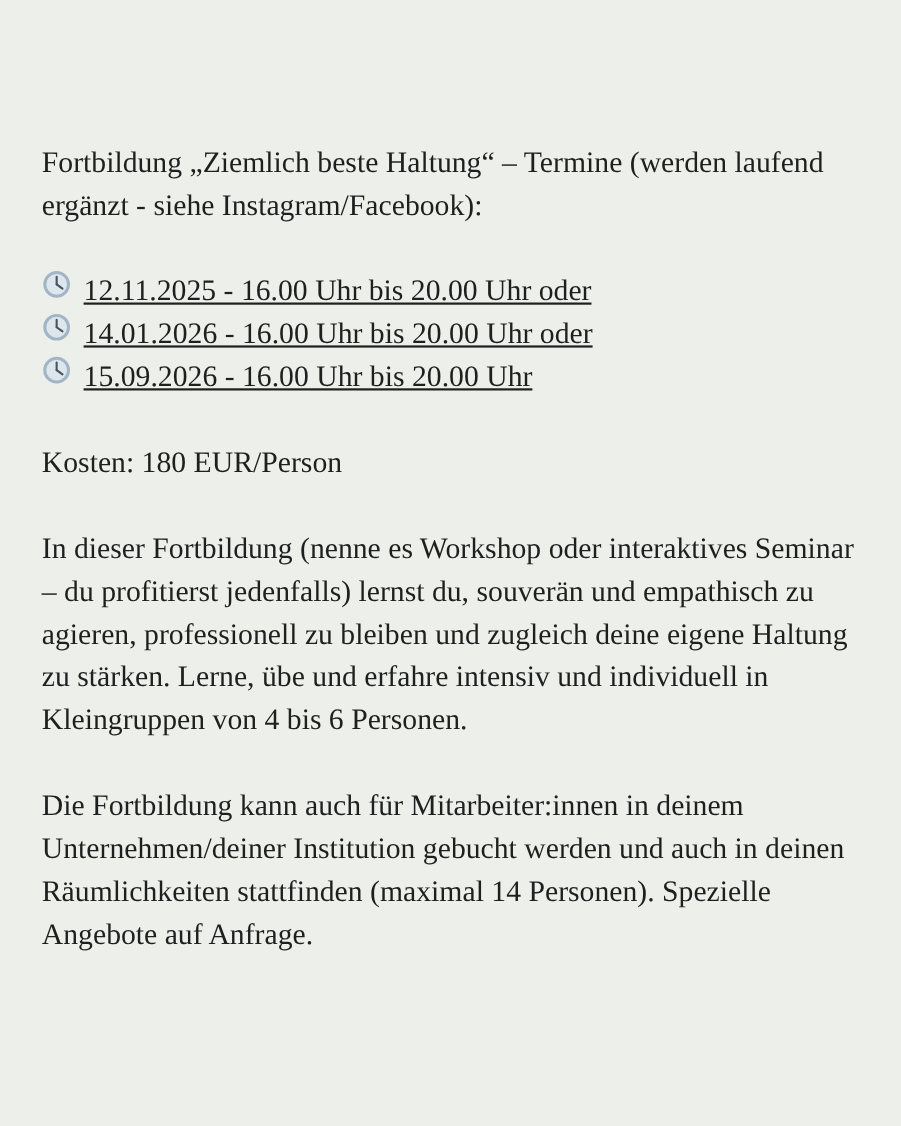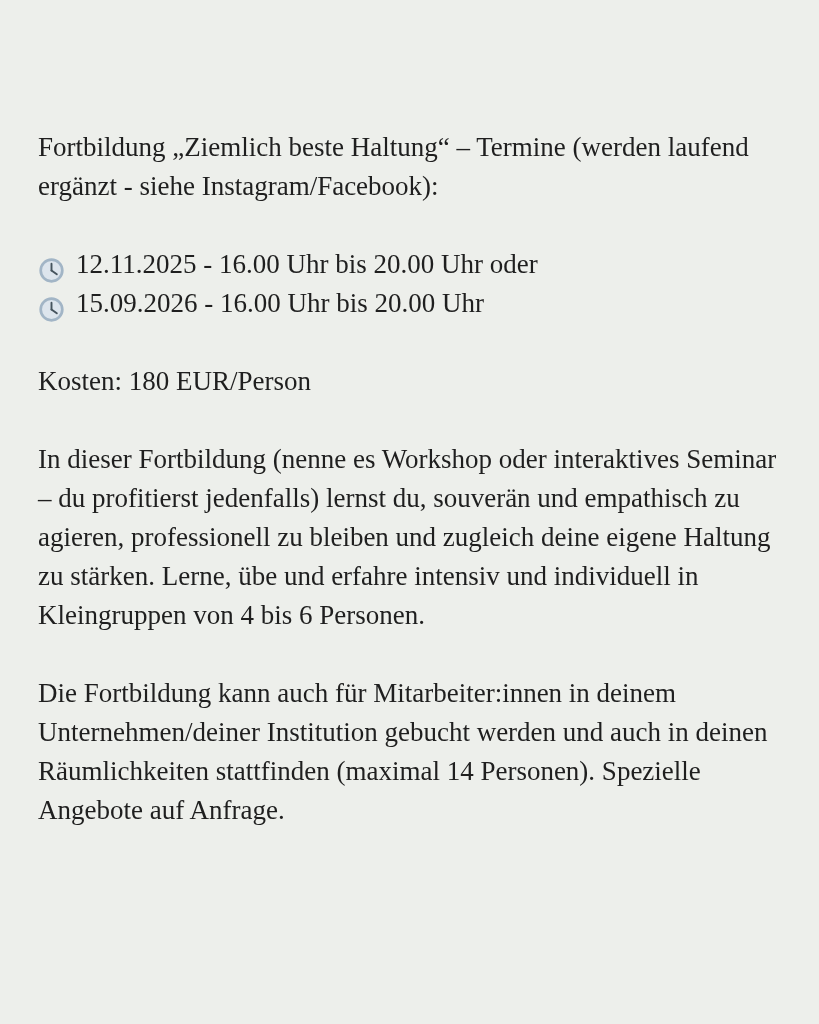--- a/index.html
+++ b/index.html
@@ -22,23 +22,24 @@
   .canvas{
     width:819px;
     height:1024px;
     padding:88px 38px 0 38px;
     margin-top:40px;
   }
   .block{margin-bottom:39px;}
   .intro,.paragraph,.cost{max-width:745px;}
   .date-row{
     display:flex;
-    align-items:flex-end;
+    align-items:flex-start;
     height:39px;
     white-space:nowrap;
+    text-decoration:underline;
   }
   .clock{
     display:inline-flex;
     align-items:center;
     margin-right:11px;
     flex:0 0 auto;
   }
   .clock svg{display:block;}
   .clock circle{fill:var(--clock-face);stroke:var(--clock-ring);}
   .clock path{stroke:var(--clock-hands);fill:none;stroke-linecap:round;}
@@ -56,20 +57,30 @@
       <svg width="27" height="27" viewBox="0 0 24 24" aria-hidden="true">
         <circle cx="12" cy="12" r="9.6" stroke-width="2.4"></circle>
         <path d="M12 12 L12 5.9" stroke-width="1.7"></path>
         <path d="M12 12 L16.7 15.4" stroke-width="1.7"></path>
       </svg>
     </span>
     <span class="date-text">12.11.2025 - 16.00 Uhr bis 20.00 Uhr oder</span>
   </div>
 
 
+  <div class="date-row">
+    <span class="clock">
+      <svg width="27" height="27" viewBox="0 0 24 24" aria-hidden="true">
+        <circle cx="12" cy="12" r="9.6" stroke-width="2.4"></circle>
+        <path d="M12 12 L12 5.9" stroke-width="1.7"></path>
+        <path d="M12 12 L16.7 15.4" stroke-width="1.7"></path>
+      </svg>
+    </span>
+    <span class="date-text">14.01.2026 - 16.00 Uhr bis 20.00 Uhr oder</span>
+  </div>
 
   <div class="date-row">
     <span class="clock">
       <svg width="27" height="27" viewBox="0 0 24 24" aria-hidden="true">
         <circle cx="12" cy="12" r="9.6" stroke-width="2.4"></circle>
         <path d="M12 12 L12 5.9" stroke-width="1.7"></path>
         <path d="M12 12 L16.7 15.4" stroke-width="1.7"></path>
       </svg>
     </span>
     <span class="date-text">15.09.2026 - 16.00 Uhr bis 20.00 Uhr</span>

